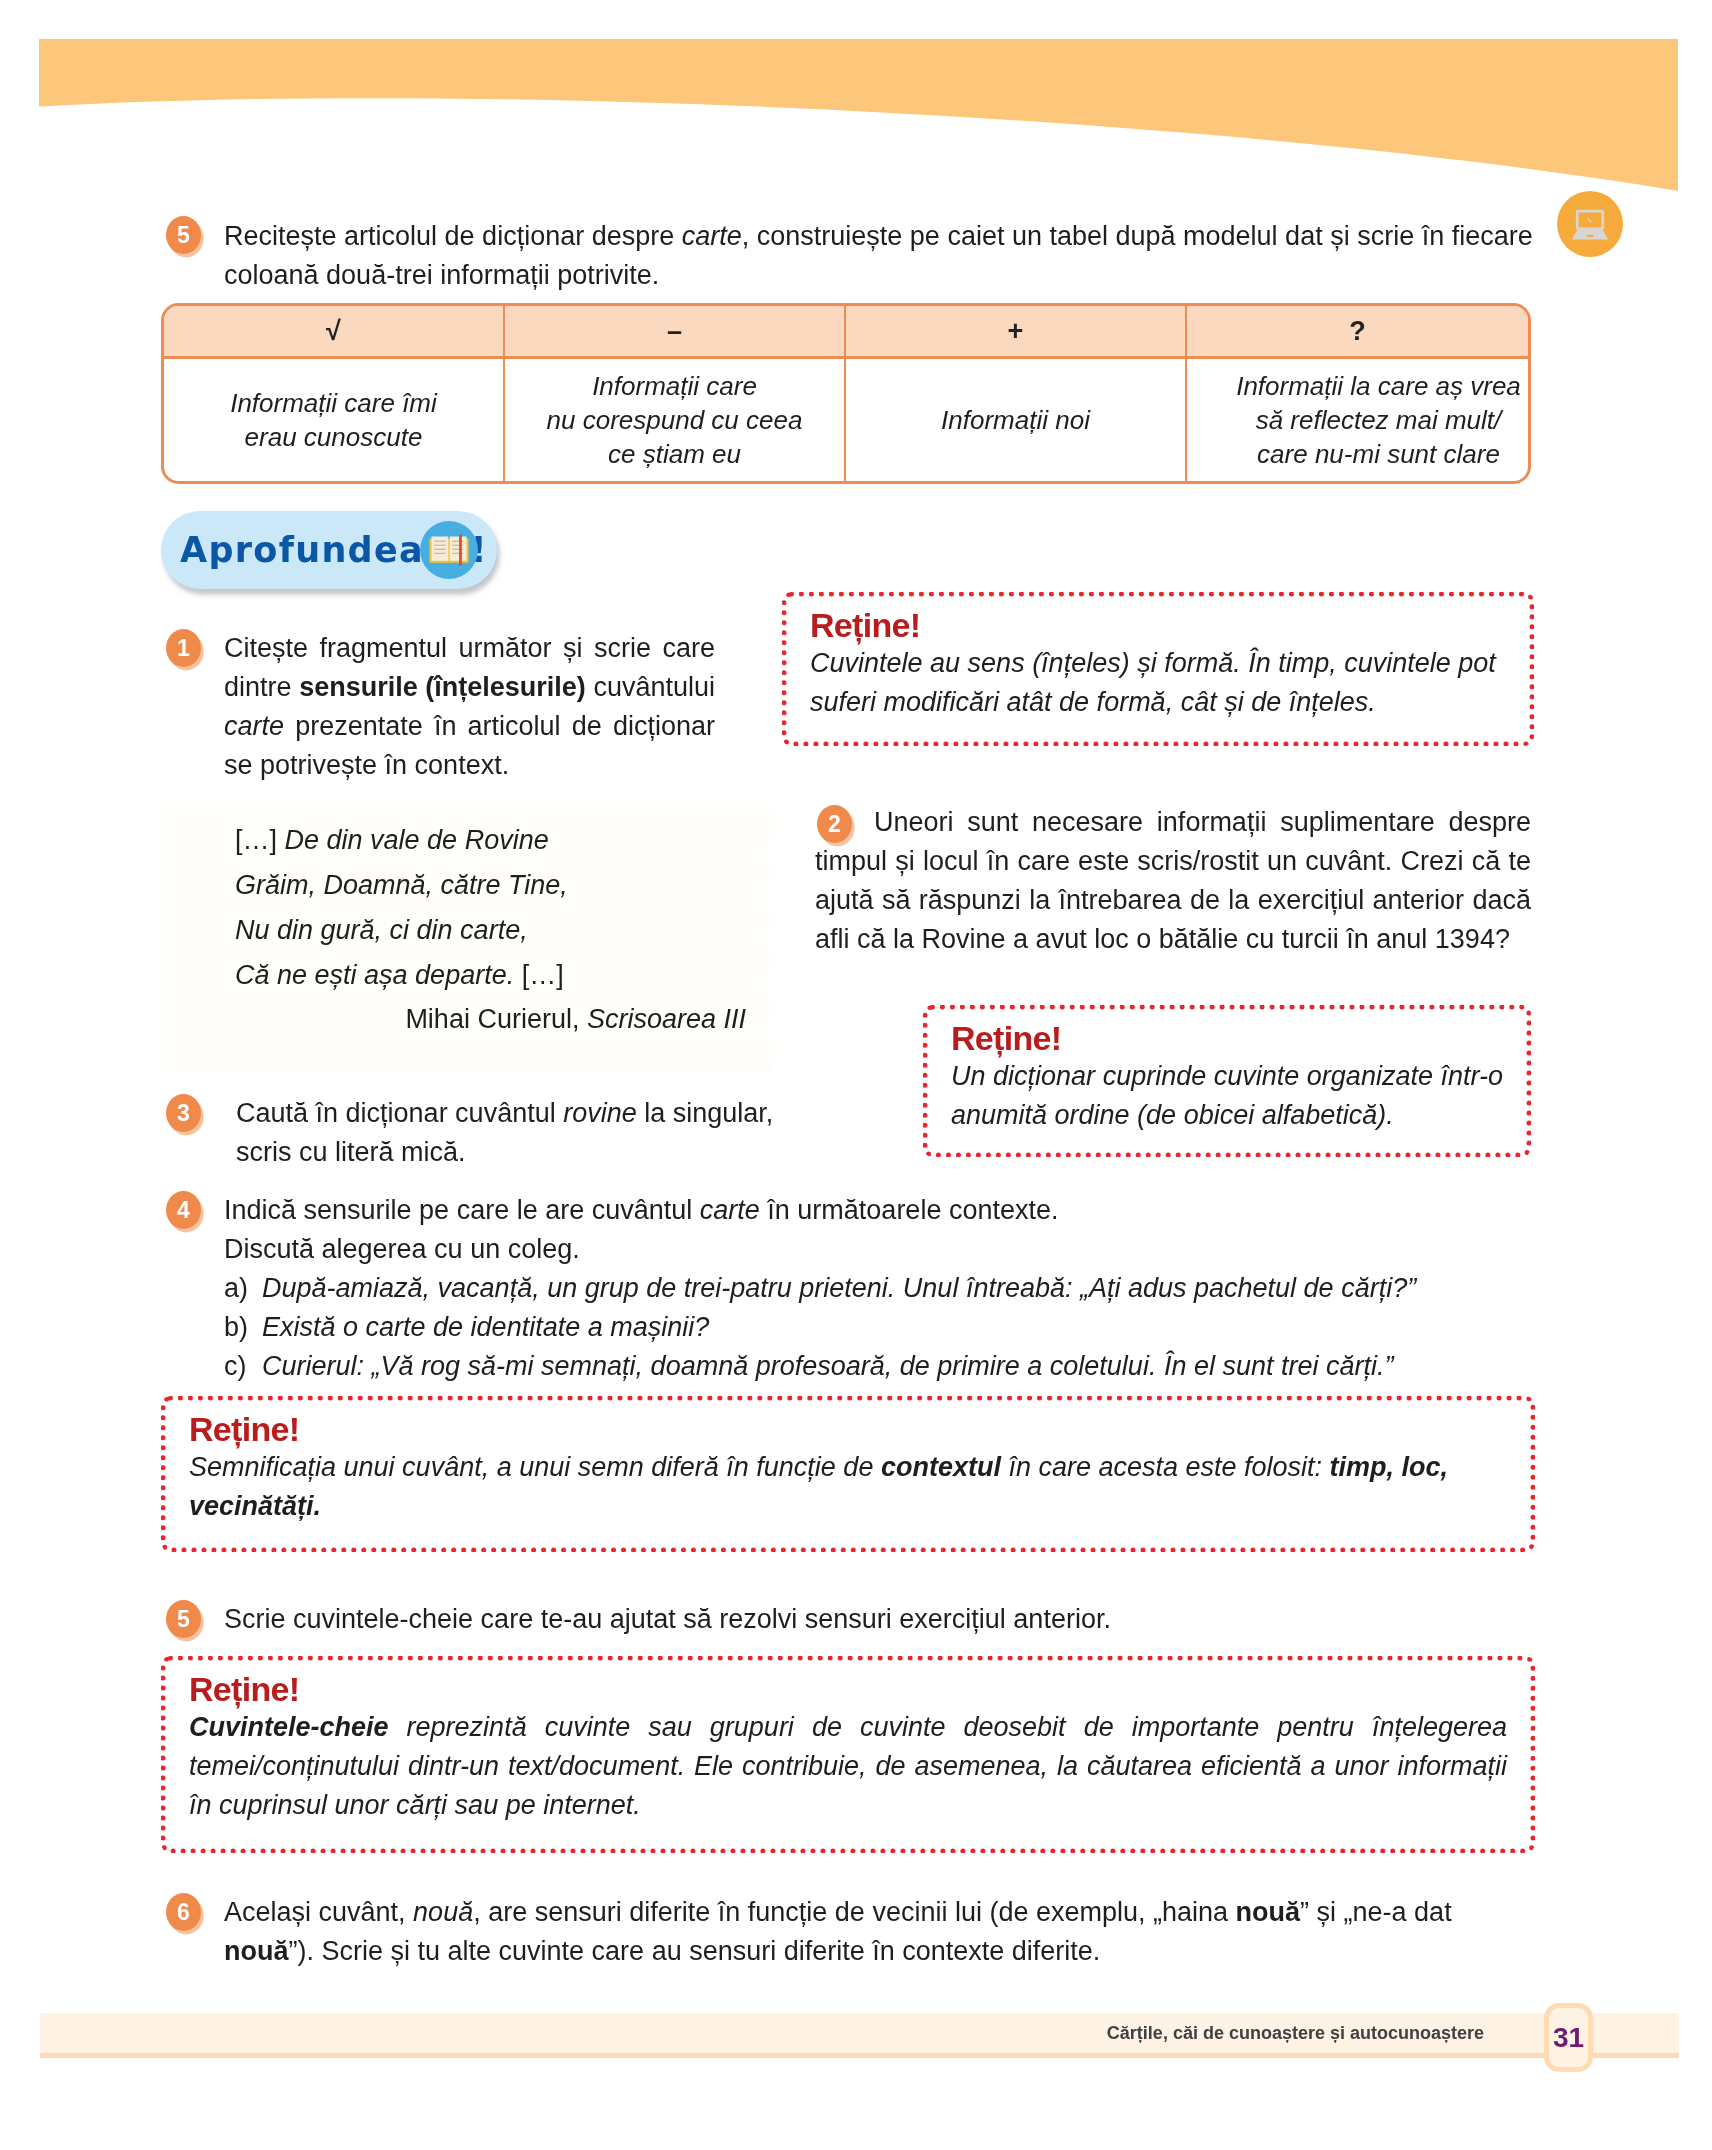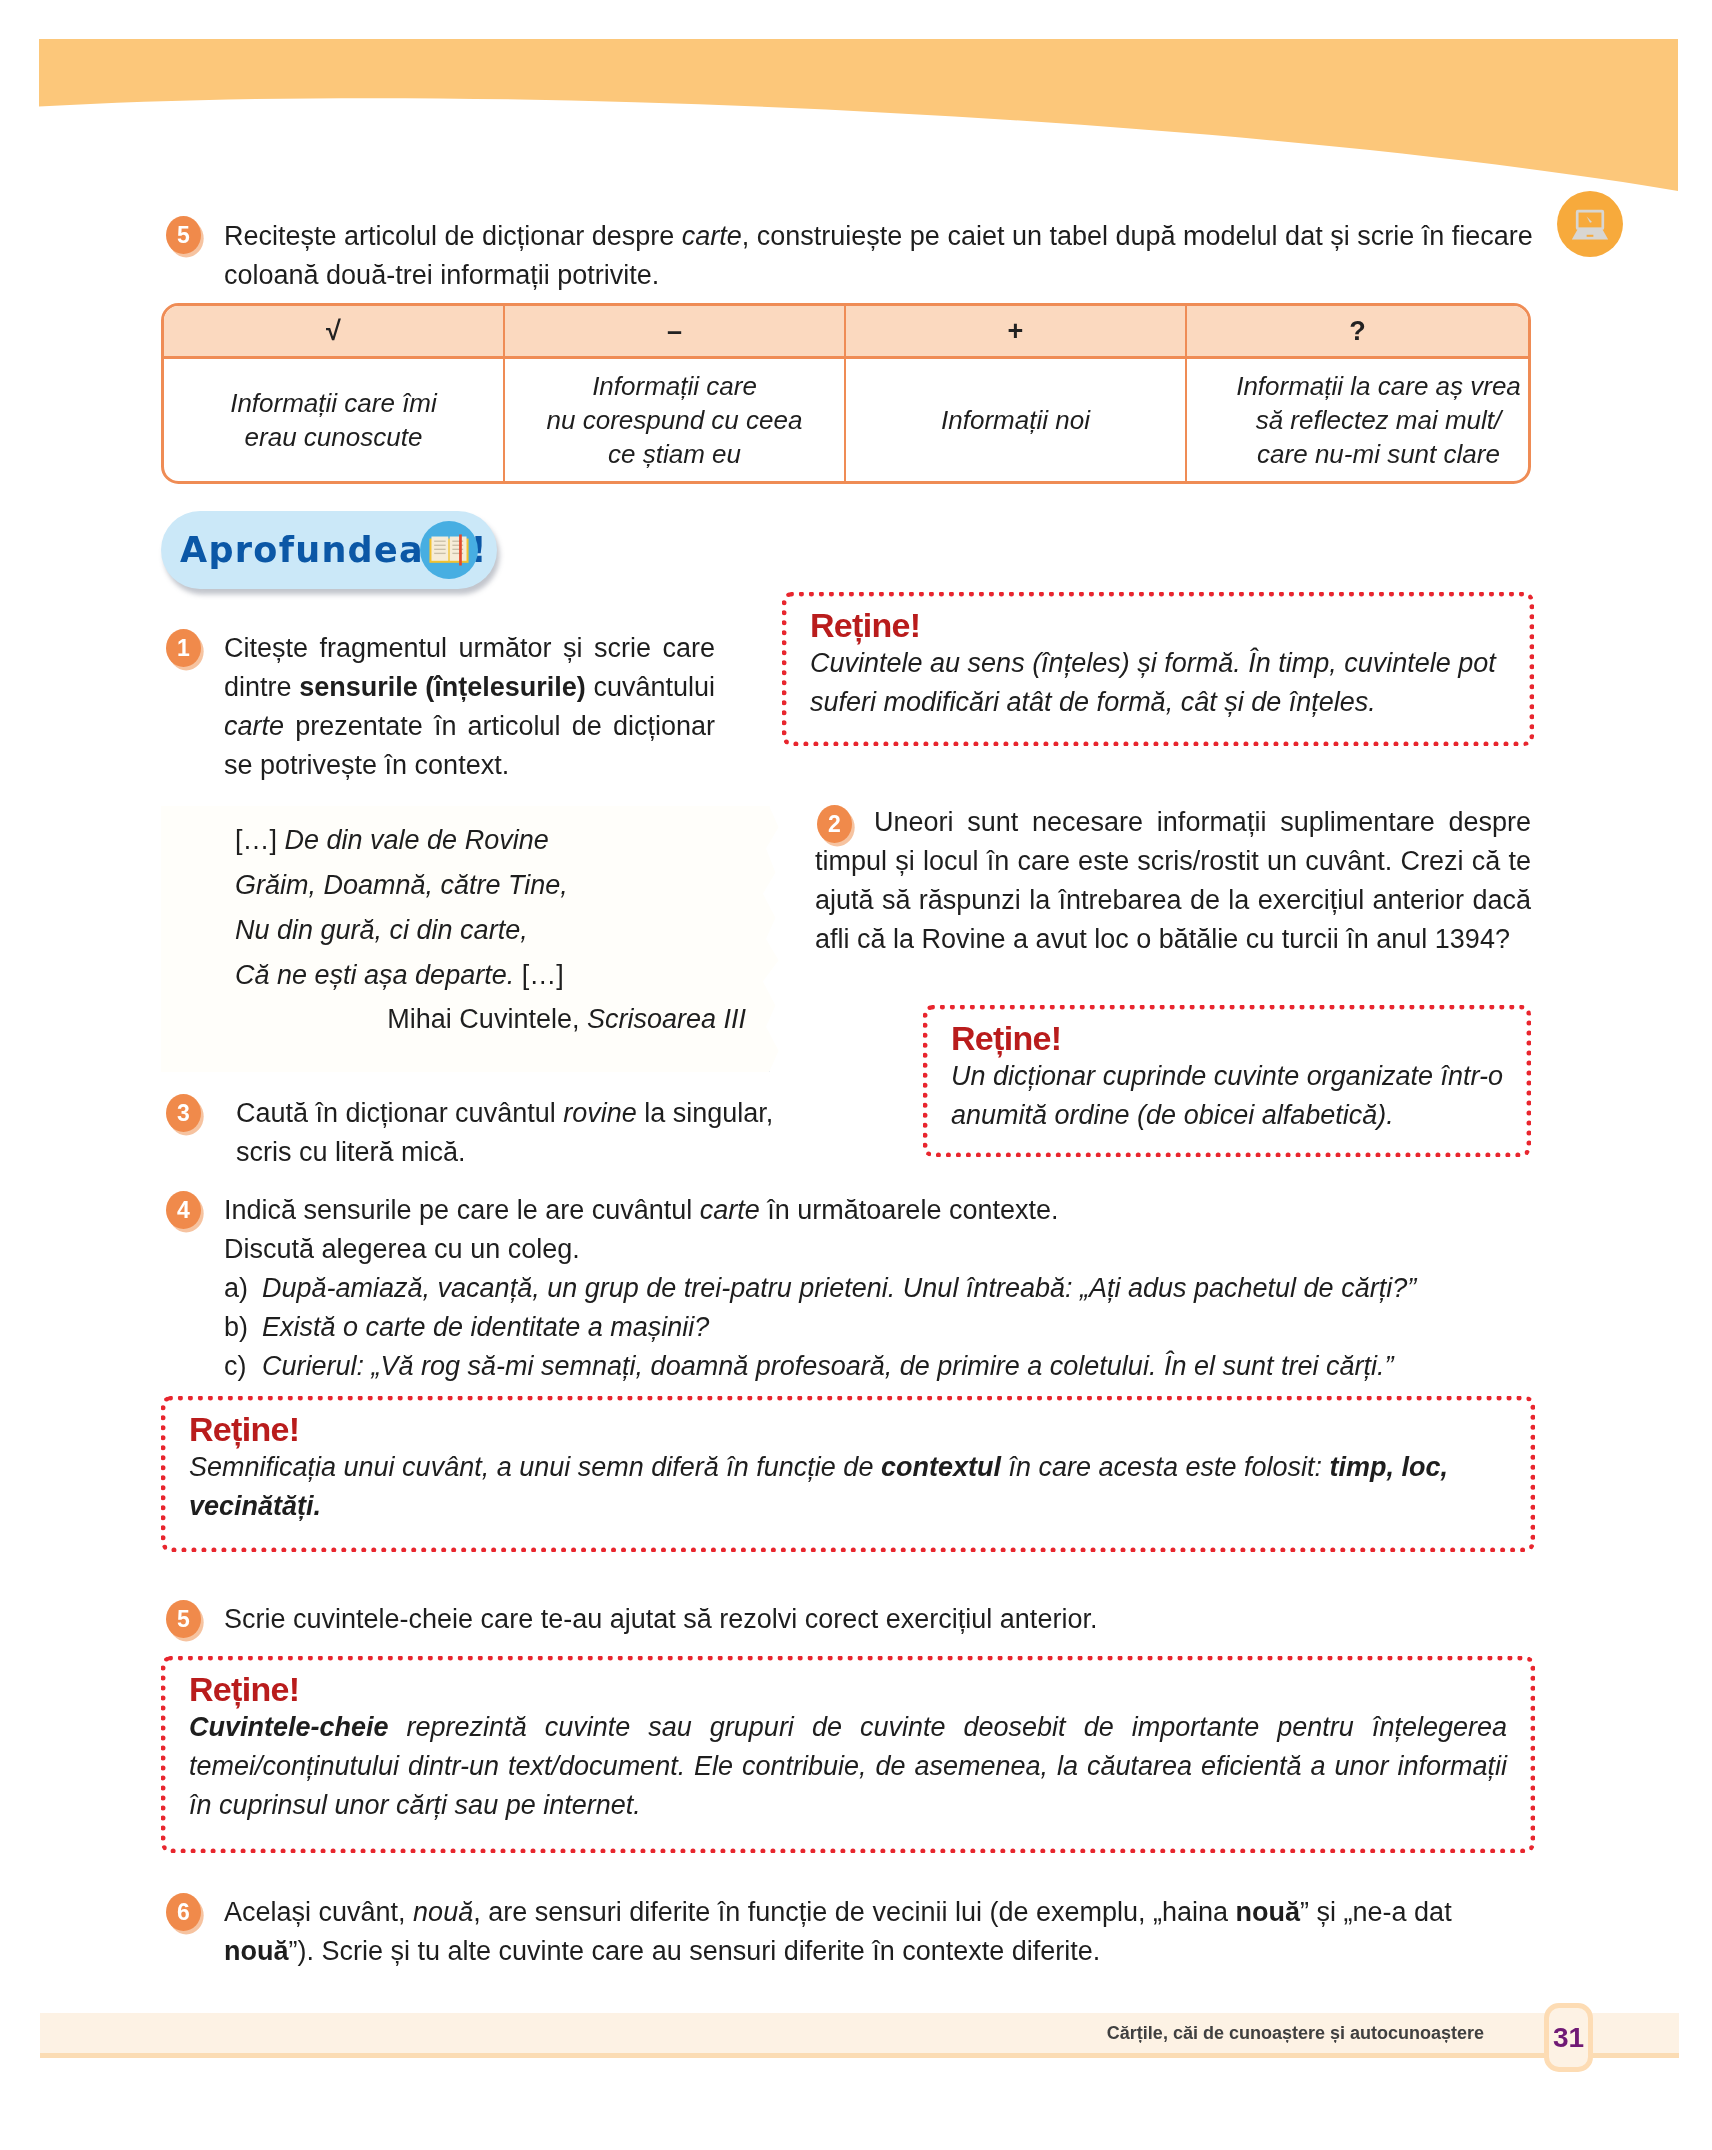--- a/index.html
+++ b/index.html
@@ -174,21 +174,21 @@
 </div>
 
 <div class="abs poem">
   <div class="poem-lines">
     <div><span>[…] </span><i>De din vale de Rovine</i></div>
     <div><i>Grăim, Doamnă, către Tine,</i></div>
     <div><i>Nu din gură, ci din carte,</i></div>
     <div><i>Că ne ești așa departe.</i><span> […]</span></div>
   </div>
   <div class="poem-author">
-    <span>Mihai Cuvintele, </span><i>Scrisoarea III</i>
+    <span>Mihai Curierul, </span><i>Scrisoarea III</i>
   </div>
 </div>
 
 <div class="badge" style="left:817px;top:805px;">2</div>
 <div class="abs txt justify" style="left:815px;top:803px;width:716px;text-indent:59px;">Uneori sunt necesare informații suplimentare despre timpul și locul în care este scris/rostit un cuvânt. Crezi că te ajută să răspunzi la întrebarea de la exercițiul anterior dacă afli că la Rovine a avut loc o bătălie cu turcii în anul 1394?</div>
 
 <div class="retine" style="left:923px;top:1005px;width:608px;height:152px;">
   <div class="retine-title">Reține!</div>
   <div class="retine-body justify">Un dicționar cuprinde cuvinte organizate într-o anumită ordine (de obicei alfabetică).</div>
 </div>
@@ -208,21 +208,21 @@
 </div>
 
 <div class="retine" style="left:161px;top:1396px;width:1374px;height:156px;">
   <div class="retine-title">Reține!</div>
   <div class="retine-body">
     <span>Semnificația unui cuvânt, a unui semn diferă în funcție de </span><b>contextul</b><span> în care acesta este folosit: </span><b>timp, loc, vecinătăți.</b>
   </div>
 </div>
 
 <div class="badge" style="left:166px;top:1600px;">5</div>
-<div class="abs txt" style="left:224px;top:1600px;width:1281px;">Scrie cuvintele-cheie care te-au ajutat să rezolvi corect exercițiul anterior.</div>
+<div class="abs txt" style="left:224px;top:1600px;width:1281px;">Scrie cuvintele-cheie care te-au ajutat să rezolvi sensuri exercițiul anterior.</div>
 
 <div class="retine" style="left:161px;top:1656px;width:1374px;height:197px;">
   <div class="retine-title">Reține!</div>
   <div class="retine-body justify">
     <b>Cuvintele-cheie</b><span> reprezintă cuvinte sau grupuri de cuvinte deosebit de importante pentru înțelegerea temei/conținutului dintr-un text/document. Ele contribuie, de asemenea, la căutarea eficientă a unor informații în cuprinsul unor cărți sau pe internet.</span>
   </div>
 </div>
 
 <div class="badge" style="left:166px;top:1893px;">6</div>
 <div class="abs txt" style="left:224px;top:1893px;width:1312px;">

